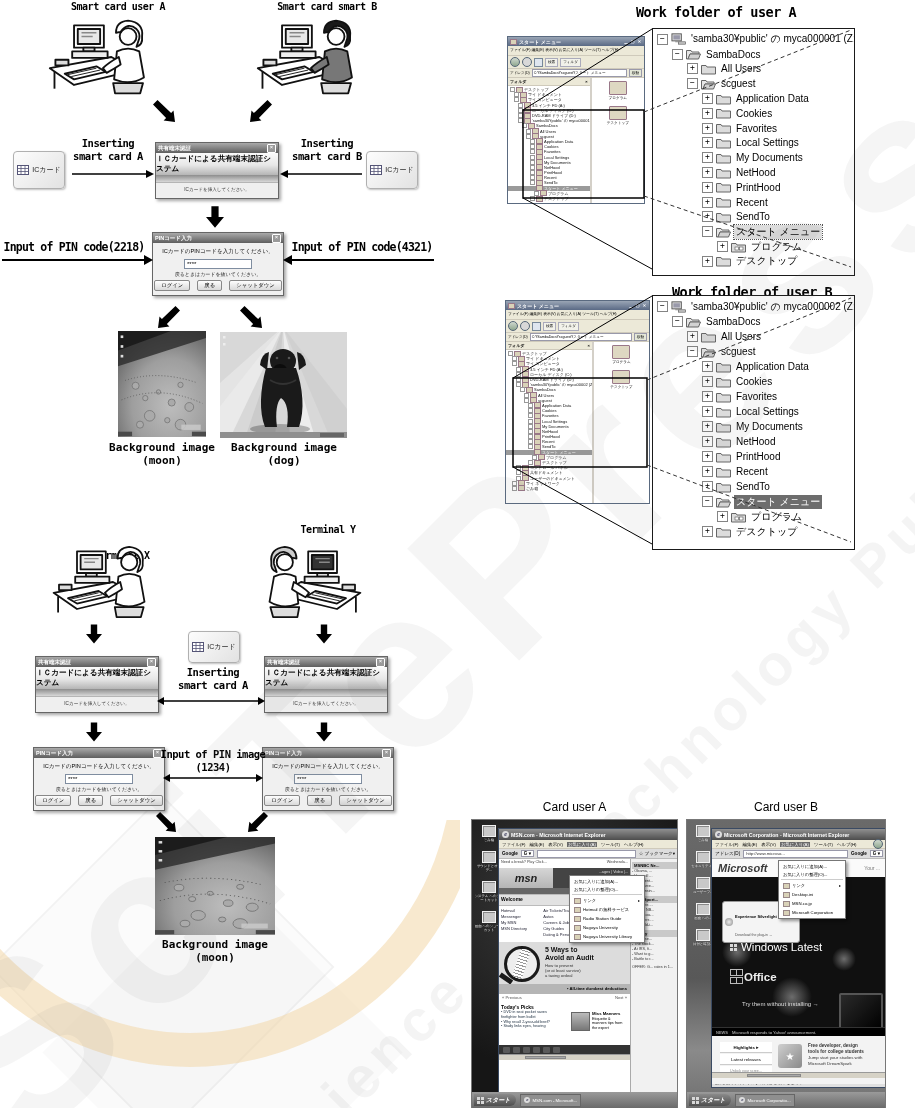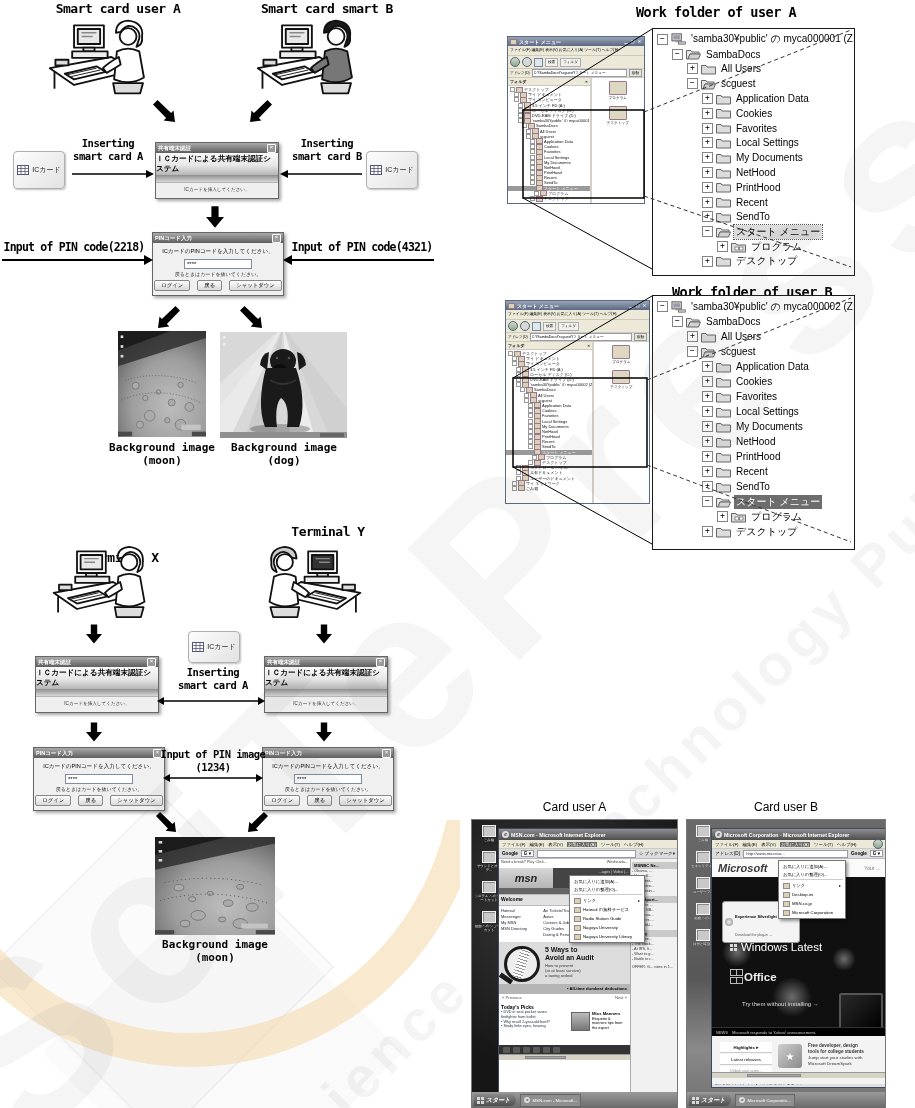--- a/index.html
+++ b/index.html
@@ -9,21 +9,21 @@
   
   .wm{position:absolute;pointer-events:none;white-space:nowrap;z-index:3;font-family:"Liberation Sans",sans-serif;}
   .wm-big{left:-120px;top:1000px;transform:rotate(-45deg);transform-origin:0 0;
           font-size:230px;font-weight:bold;letter-spacing:16px;color:rgba(120,120,120,0.07);}
   .wm-small{left:250px;top:1140px;transform:rotate(-45deg);transform-origin:0 0;
           font-size:58px;font-weight:bold;letter-spacing:6px;color:rgba(120,120,120,0.08);}
   .diamond{position:absolute;border:2px solid rgba(0,0,0,0.035);background:rgba(0,0,0,0.015);transform:rotate(45deg);z-index:0;}
   
   .ft{font-family:"DejaVu Sans Mono",monospace;font-weight:bold;color:#000;z-index:2;}
   .cap{font-size:11px;line-height:13px;text-align:center;}
-  .ttl{font-size:13px;text-align:center;letter-spacing:-0.5px;}
+  .ttl{font-size:10px;text-align:center;letter-spacing:-0.5px;}
   .bigttl{font-size:13.5px;text-align:center;letter-spacing:-0.5px;}
   .inslbl{font-size:10.5px;line-height:13px;text-align:center;letter-spacing:-0.5px;}
   .pinlbl{font-size:11.5px;letter-spacing:-0.8px;text-align:center;}
   
   .arr{position:absolute;z-index:2;}
   .flipx{transform:scaleX(-1);}
   
   .iccard{position:absolute;width:50px;height:36px;border:1px solid #b0b0b0;border-radius:4px;
     background:linear-gradient(135deg,#fdfdfd,#e2e2e2);box-shadow:1px 1px 2px rgba(0,0,0,.25);
     display:flex;align-items:center;justify-content:center;gap:3px;font-size:7px;color:#222;z-index:2;}

